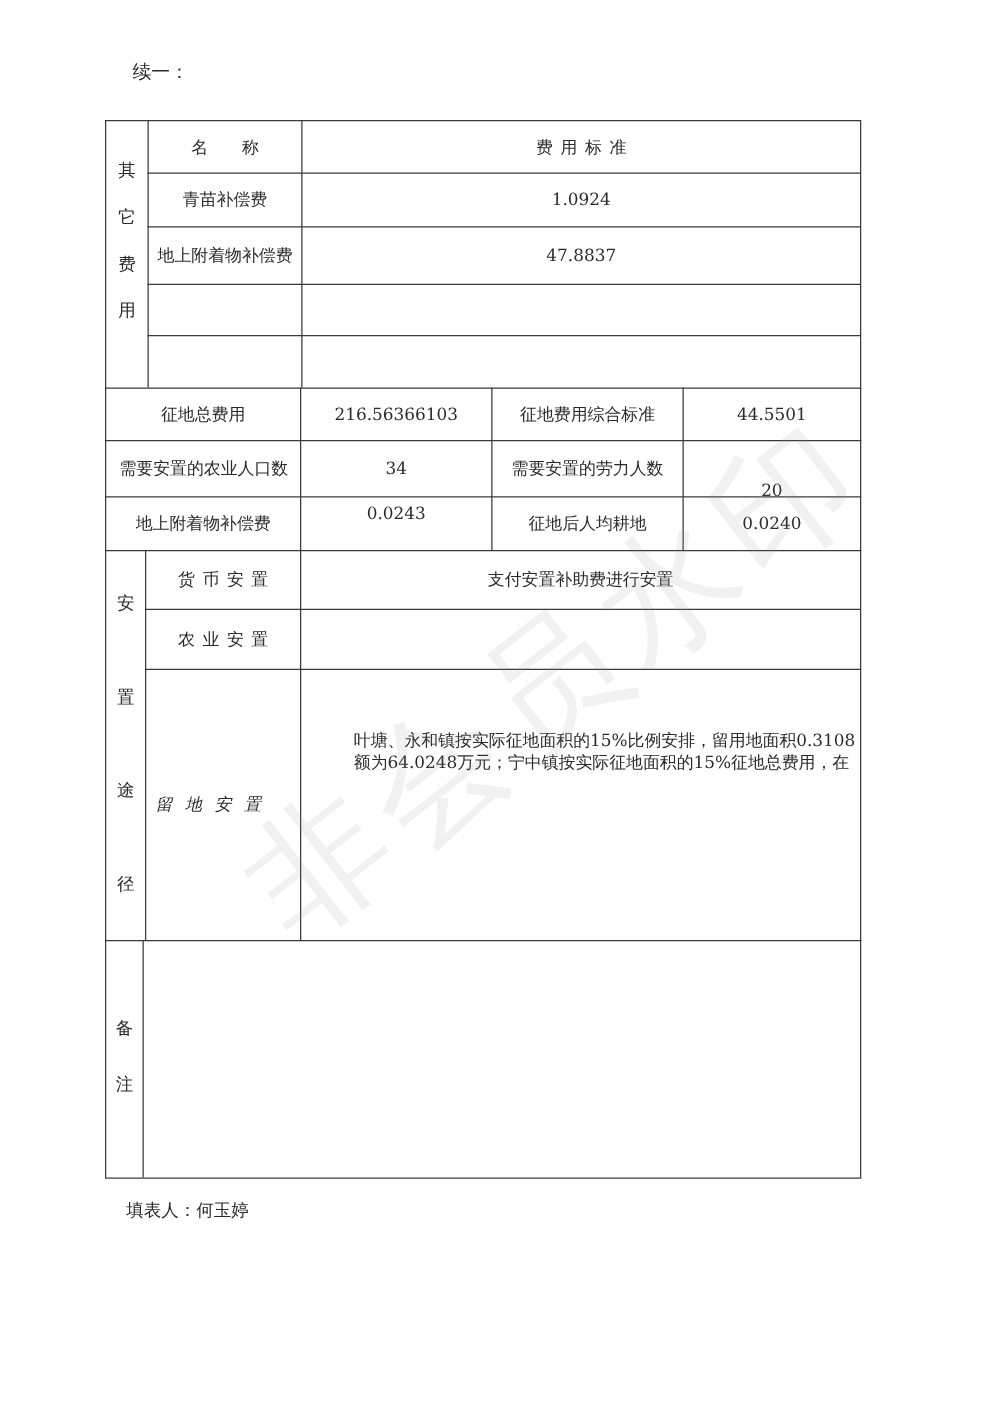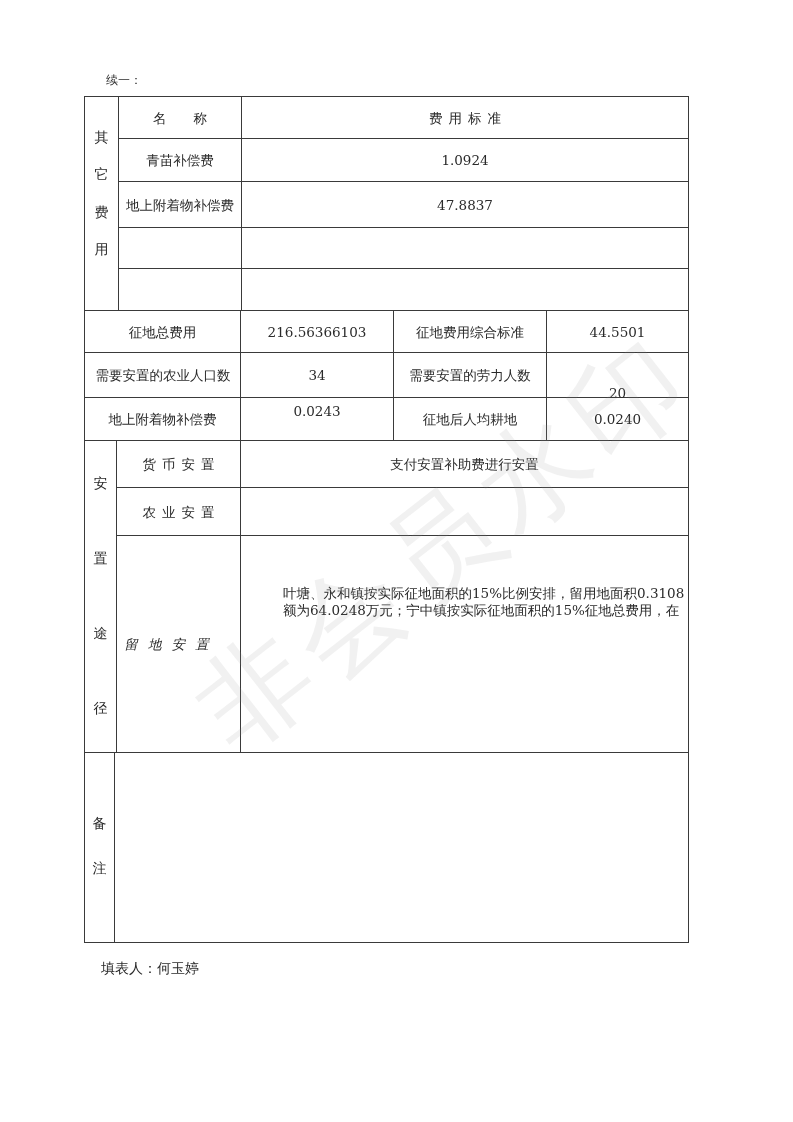--- a/index.html
+++ b/index.html
@@ -12,21 +12,21 @@
   .vl { position:absolute; width:1px; background:#3a3a3a; }
   .vtext { display:flex; flex-direction:column; justify-content:space-around; align-items:center; font-size:14px; }
   .spaced-sm { letter-spacing:0.45em; padding-left:0.45em; }
   .para { position:absolute; font-size:13.5px; line-height:17px; text-align:left; }
   .watermark { position:absolute; font-family:"DejaVu Sans","Liberation Sans",sans-serif; font-size:110px;
                color:rgba(150,150,150,0.13); transform:rotate(-38deg); white-space:nowrap; pointer-events:none; letter-spacing:8px; }
 </style>
 </head>
 <body>
 
-<div class="abs" style="left:106px; top:72px; font-size:12px;">续一：</div>
+<div class="abs" style="left:106px; top:48px; font-size:15px;">续一：</div>
 
 <div class="abs" style="left:84px; top:96px; width:605px; height:847px; border:1px solid #3a3a3a;"></div>
 
 <div class="hl" style="left:118px; top:138px; width:570px;"></div>
 <div class="hl" style="left:118px; top:181px; width:570px;"></div>
 <div class="hl" style="left:118px; top:227px; width:570px;"></div>
 <div class="hl" style="left:118px; top:268px; width:570px;"></div>
 <div class="hl" style="left:84px; top:310px; width:605px;"></div>
 <div class="hl" style="left:84px; top:352px; width:605px;"></div>
 <div class="hl" style="left:84px; top:397px; width:605px;"></div>

